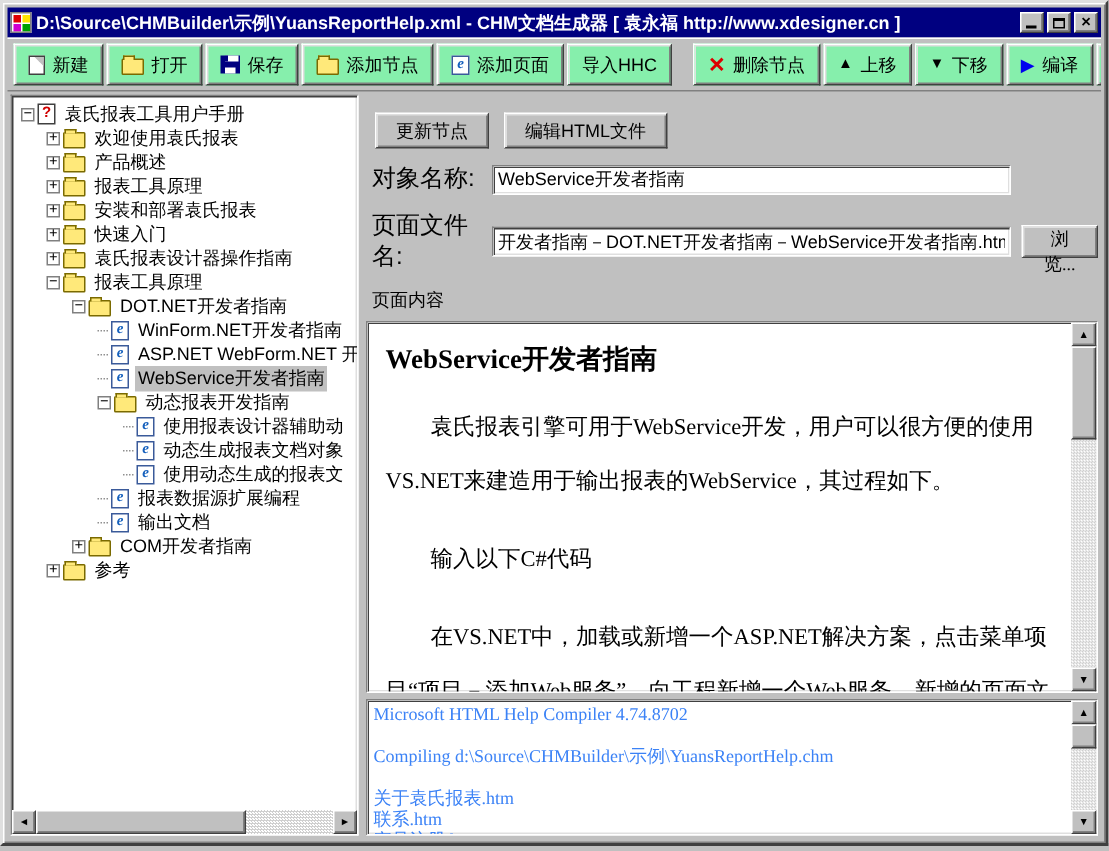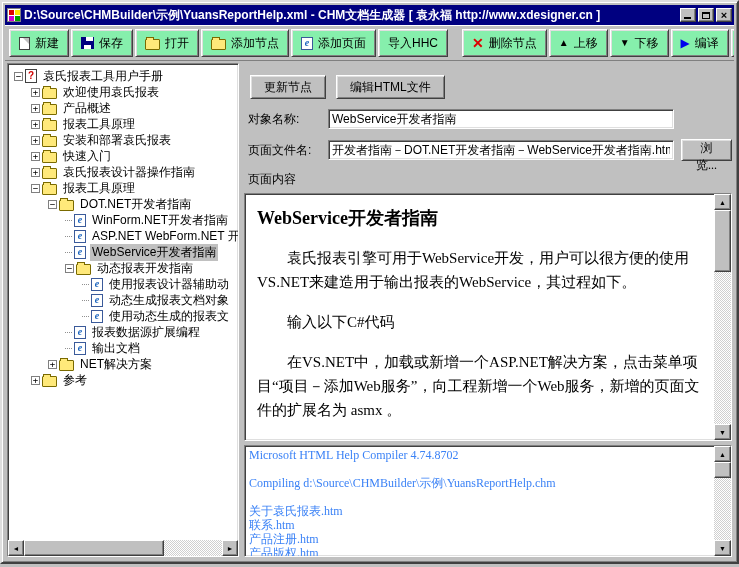--- a/index.html
+++ b/index.html
@@ -68,35 +68,35 @@
   .tree-dots{flex:none;width:7px;border-top:1px dotted #909090;margin-right:2px;}
   .tree-label{margin-left:4px;padding:0 2px;}
   .tree-row.selected .tree-label{background:#c0c0c0;}
   
   .right-panel{flex:1;display:flex;flex-direction:column;min-width:0;}
   .btn-row{flex:none;margin:12px 0 0 6px;display:flex;gap:10px;}
   .push-btn{height:24px;padding:0 13px;font-size:12px;color:#000;background:#c0c0c0;
     border:1px solid;border-color:#fff #404040 #404040 #fff;
     box-shadow:inset 1px 1px 0 #dfdfdf, inset -1px -1px 0 #808080;}
   .field-row{flex:none;margin:10px 0 0 4px;display:flex;align-items:center;}
-  .field-label{flex:none;width:80px;font-size:12px;}
+  .field-label{flex:none;width:80px;font-size:16px;}
   .text-input{flex:none;width:346px;height:20px;padding:1px 3px;font-size:12px;
     font-family:"Liberation Sans",sans-serif;background:#fff;color:#000;
     border:1px solid;border-color:#808080 #fff #fff #808080;
     box-shadow:inset 1px 1px 0 #404040, inset -1px -1px 0 #dfdfdf;}
   .browse-btn{margin-left:7px;height:22px;font-family:Liberation Serif, serif;}
   .section-label{flex:none;margin:10px 0 5px 4px;font-size:12px;}
   
   .content-viewer{flex:none;height:248px;background:#fff;display:flex;overflow:hidden;
     border:1px solid;border-color:#808080 #fff #fff #808080;
     box-shadow:inset 1px 1px 0 #404040, inset -1px -1px 0 #dfdfdf;}
   .content-body{flex:1;min-width:0;overflow:hidden;padding:8px 6px 0 12px;
     font-family:"Liberation Serif",serif;font-size:15px;color:#000;}
   .content-heading{font-size:18px;font-weight:bold;margin:4px 0 0 0;}
-  .content-body p{margin:16px 0 0 0;text-indent:2em;line-height:24px;}
+  .content-body p{margin:16px 0 0 0;text-indent:2em;line-height:36px;}
   
   .vscroll{flex:none;width:17px;display:flex;flex-direction:column;
     background:repeating-conic-gradient(#ffffff 0% 25%, #cfcfcf 0% 50%) 0 0/2px 2px;}
   .sb-btn{flex:none;width:17px;height:16px;background:#c0c0c0;border:1px solid;
     border-color:#fff #404040 #404040 #fff;box-shadow:inset -1px -1px 0 #808080;
     font-size:7px;line-height:1;color:#000;padding:0;text-align:center;}
   .vthumb{flex:none;width:17px;background:#c0c0c0;border:1px solid;
     border-color:#fff #404040 #404040 #fff;box-shadow:inset -1px -1px 0 #808080;}
   .vthumb.big{height:62px;}
   .vthumb.small{height:16px;}
@@ -135,26 +135,26 @@
         </button>
     </span>
   </div>
 
   <div class="toolbar" id="toolbar">
       <button class="tb-btn">
         <span class="icon new-file-icon"></span>
         <span class="tb-label">新建</span>
       </button>
       <button class="tb-btn">
+        <span class="icon open-folder-icon"></span>
+        <span class="tb-label">打开</span>
+      </button>
+      <button class="tb-btn">
         <span class="icon save-icon"></span>
         <span class="tb-label">保存</span>
-      </button>
-      <button class="tb-btn">
-        <span class="icon open-folder-icon"></span>
-        <span class="tb-label">打开</span>
       </button>
       <button class="tb-btn">
         <span class="icon folder-icon"></span>
         <span class="tb-label">添加节点</span>
       </button>
       <button class="tb-btn">
         <span class="icon ie-page-icon">e</span>
         <span class="tb-label">添加页面</span>
       </button>
       <button class="tb-btn">
@@ -270,21 +270,21 @@
             <span class="tree-label">报表数据源扩展编程</span>
           </div>
           <div class="tree-row" style="padding-left: 55px;">
             <span class="tree-dots"></span>
             <span class="icon page-icon">e</span>
             <span class="tree-label">输出文档</span>
           </div>
           <div class="tree-row" style="padding-left: 38px;">
             <span class="expander">+</span>
             <span class="icon folder-icon"></span>
-            <span class="tree-label">NET解决方案</span>
+            <span class="tree-label">COM开发者指南</span>
           </div>
           <div class="tree-row" style="padding-left: 21px;">
             <span class="expander">+</span>
             <span class="icon folder-icon"></span>
             <span class="tree-label">参考</span>
           </div>
         </div>
       <div class="hscroll">
         <button class="sb-btn">◄</button>
         <div class="hthumb"></div>

